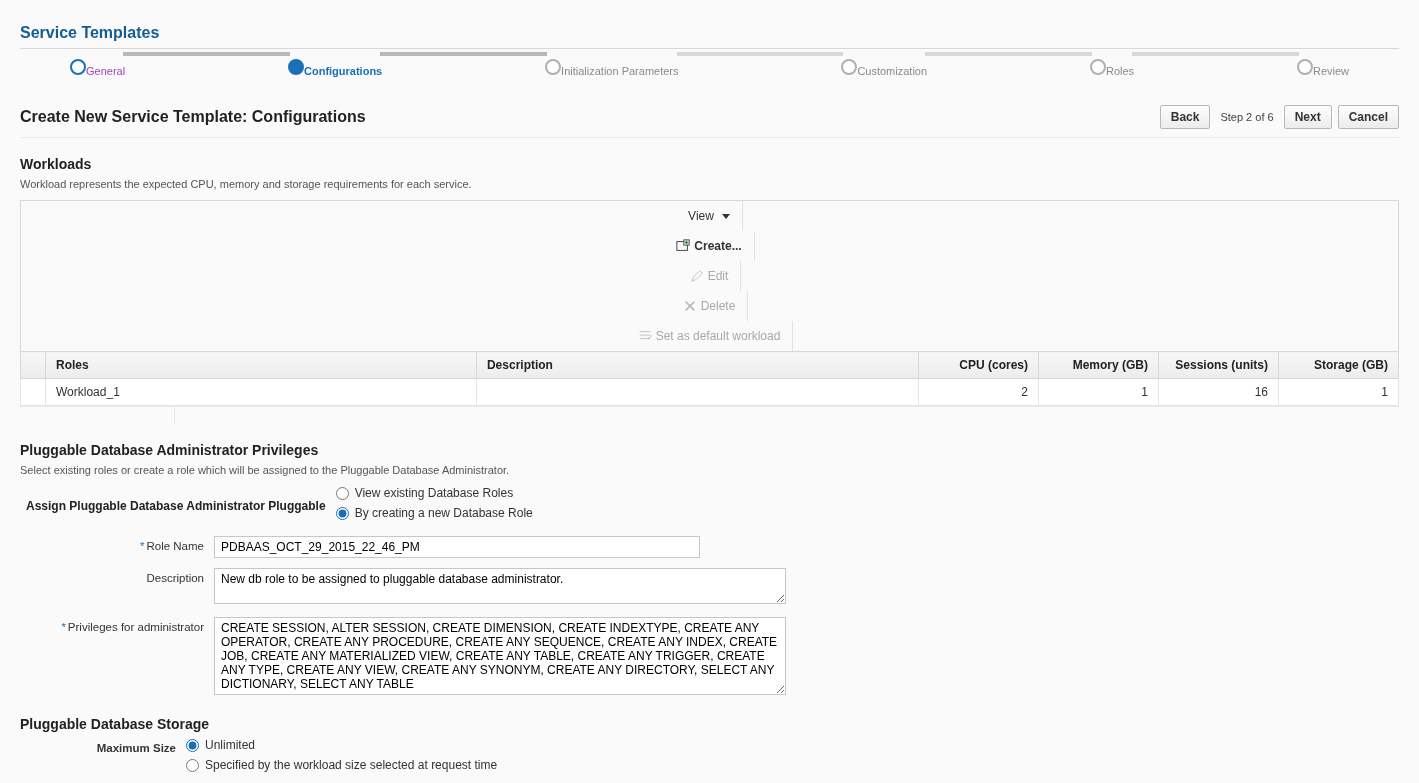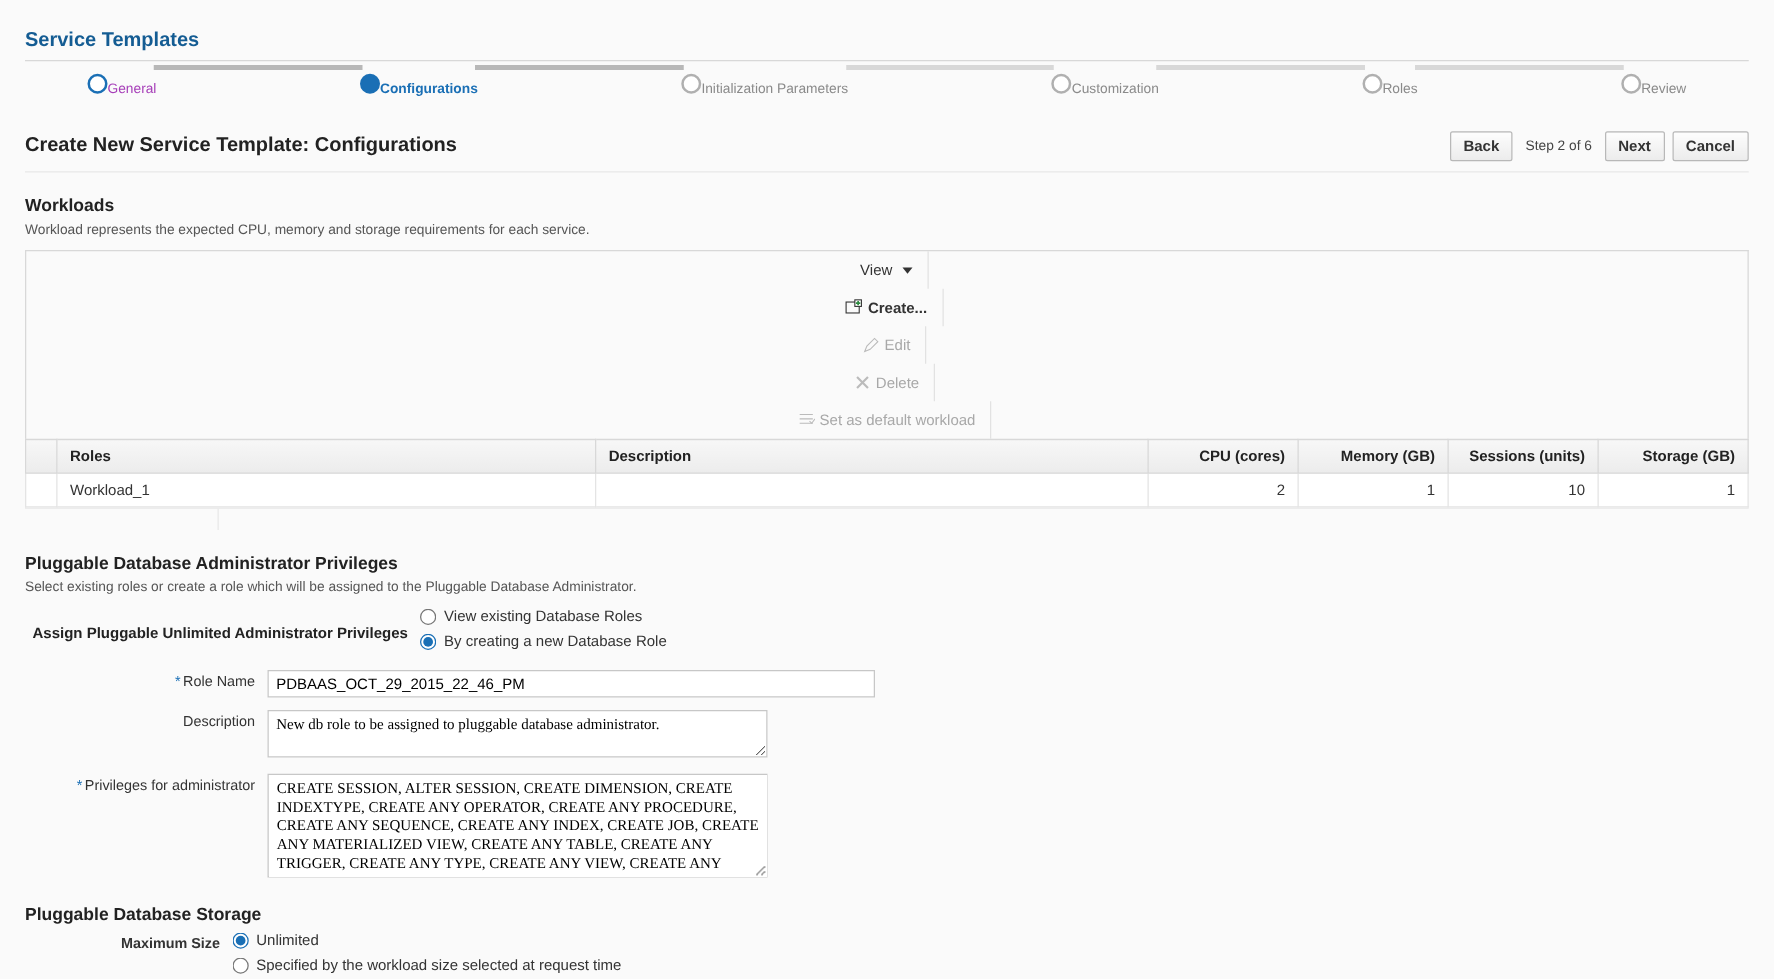--- a/index.html
+++ b/index.html
@@ -47,21 +47,21 @@
 table.data td { border: 1px solid #e4e4e4; font-size: 12px; padding: 6px 10px; background:#fff; }
 table.data td.right { text-align: right; }
 
 
 .form-block { margin-left: 6px; }
 .form-row { display: flex; align-items: flex-start; margin-bottom: 10px; }
 .form-label-col { width: 188px; text-align: right; padding-right: 10px; padding-top: 4px; font-size: 11.5px; color: #333; }
 .form-label-col .req { color: #1a6fb5; margin-right: 2px; }
 .form-input-col { flex: 0 0 auto; }
 input[type=text].txt { width: 486px; border: 1px solid #c7c7c7; padding: 3px 6px; font-size: 12px; }
-textarea.txt { width: 400px; border: 1px solid #c7c7c7; padding: 3px 6px; font-size: 12px; resize: both; font-family: Liberation Serif, serif; }
+textarea.txt { width: 572px; border: 1px solid #c7c7c7; padding: 3px 6px; font-size: 12px; resize: both; font-family: Liberation Sans, sans-serif; }
 .radio-row { display:flex; align-items:center; gap: 6px; font-size: 12px; color:#333; margin-bottom: 6px; }
 .radio-row input { accent-color:#1a6fb5; }
 .assign-label { font-size: 12px; font-weight: bold; color:#222; }
 
 
 .stepper { display:inline-flex; border: 1px solid #c7c7c7; }
 .stepper input { width: 40px; border: none; padding: 4px 6px; font-size: 12px; text-align: left; }
 .stepper .sbtn { width: 22px; display:inline-flex; align-items:center; justify-content:center; border-left:1px solid #c7c7c7; background: linear-gradient(#fdfdfd,#ececec); cursor: pointer; }
 .stepper .sbtn.disabled { color:#bbb; cursor:default; }
 .stepper .arrow { font-size: 9px; }
@@ -176,37 +176,37 @@
           <th class="right" style="width:120px;">Storage (GB)</th>
         </tr>
       </thead>
       <tbody>
         <tr>
           <td></td>
           <td>Workload_1</td>
           <td></td>
           <td class="right">2</td>
           <td class="right">1</td>
-          <td class="right">10</td>
+          <td class="right">16</td>
           <td class="right">1</td>
         </tr>
       </tbody>
     </table>
     <div class="divider-cell">
         <div class="seg"></div>
       </div>
   </div>
 
   <div class="section">
     <div class="section-title">Pluggable Database Administrator Privileges</div>
     <div class="section-desc">Select existing roles or create a role which will be assigned to the Pluggable Database Administrator.</div>
 
     <div class="form-block">
       <div class="form-row" style="align-items:center; margin-bottom:0;">
-        <div class="assign-label" style="padding-right:10px;">Assign Pluggable Unlimited Administrator Privileges</div>
+        <div class="assign-label" style="padding-right:10px;">Assign Pluggable Database Administrator Pluggable</div>
         <div>
           <div class="radio-row">
             <input type="radio" name="assign" style="">
             <span>View existing Database Roles</span>
           </div>
           <div class="radio-row">
             <input type="radio" name="assign" checked="" style="">
             <span>By creating a new Database Role</span>
           </div>
         </div>

